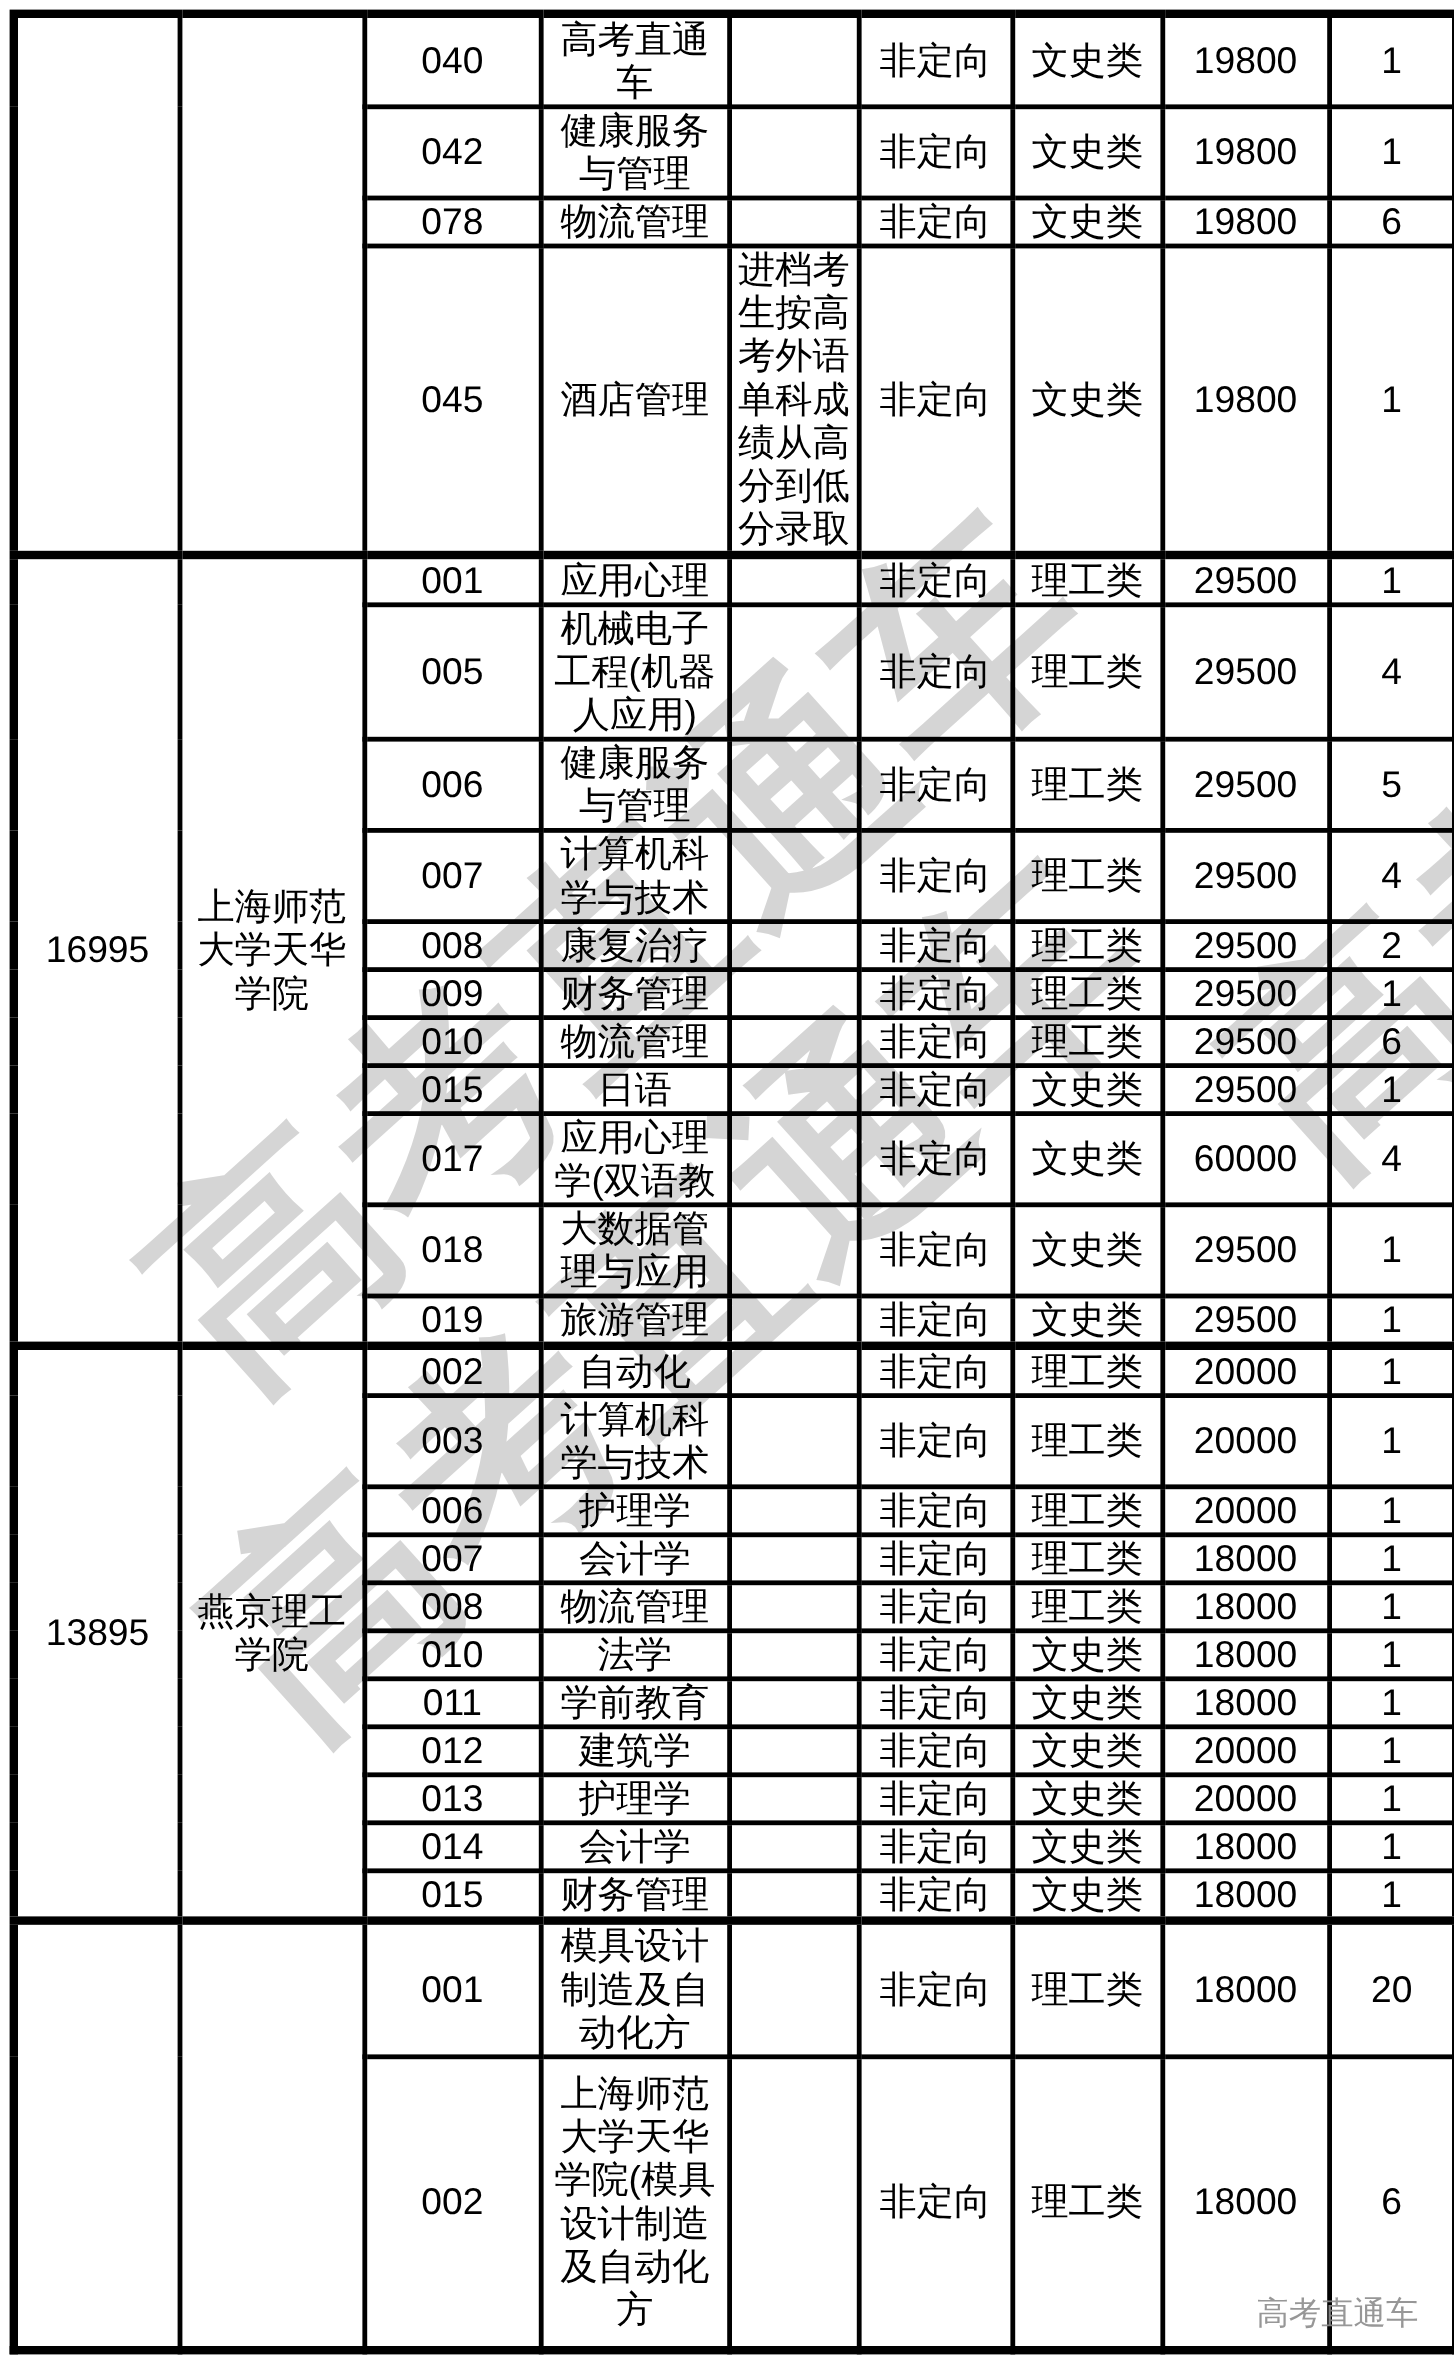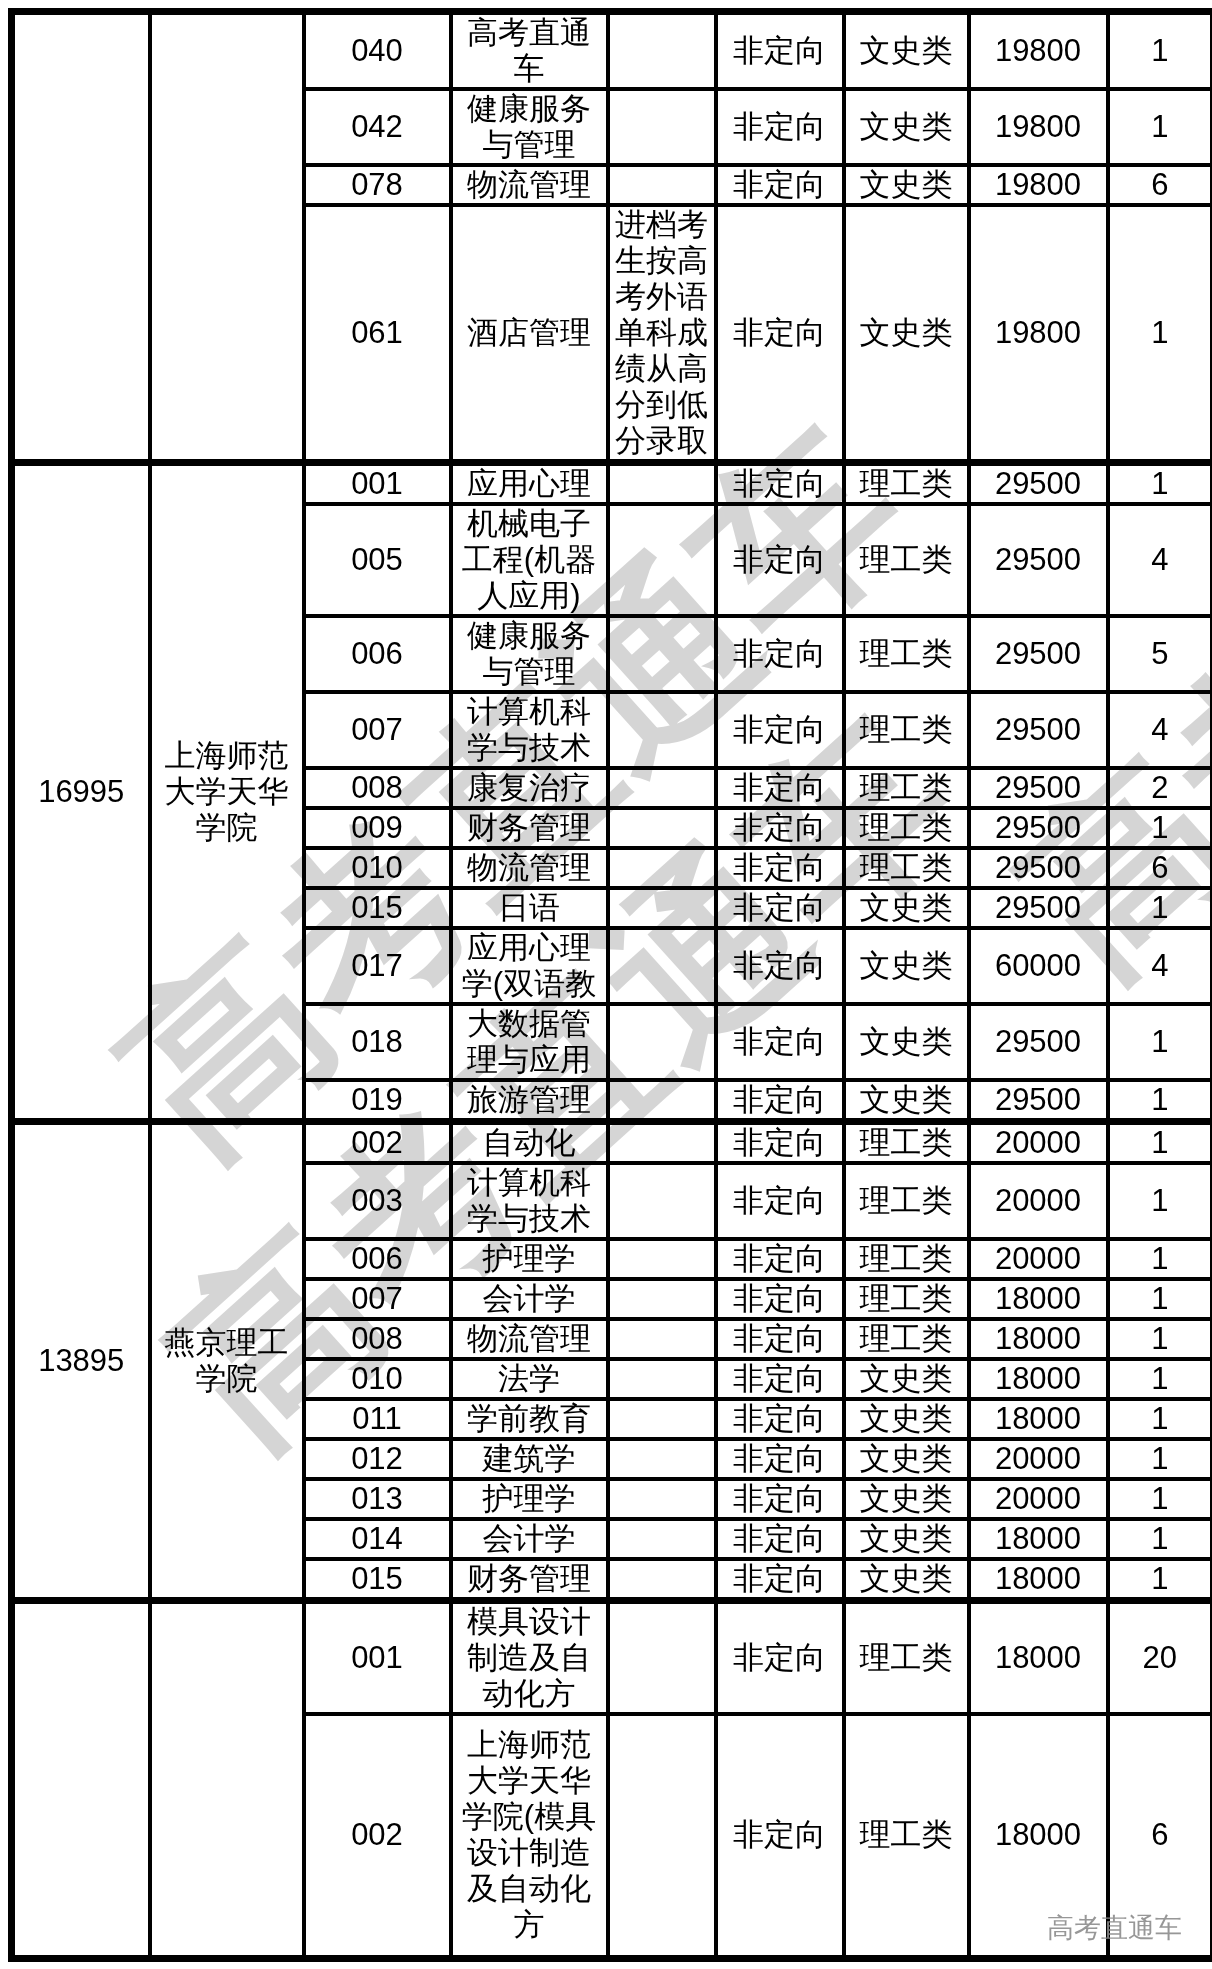--- a/index.html
+++ b/index.html
@@ -101,21 +101,21 @@
       <tr>
         <td class="c-major-code">078</td>
         <td class="c-major-name">物流管理</td>
         <td class="c-note"></td>
         <td class="c-direction">非定向</td>
         <td class="c-category">文史类</td>
         <td class="c-tuition">19800</td>
         <td class="c-count">6</td>
       </tr>
       <tr>
-        <td class="c-major-code">061</td>
+        <td class="c-major-code">045</td>
         <td class="c-major-name">酒店管理</td>
         <td class="c-note">进档考生按高考外语单科成绩从高分到低分录取</td>
         <td class="c-direction">非定向</td>
         <td class="c-category">文史类</td>
         <td class="c-tuition">19800</td>
         <td class="c-count">1</td>
       </tr>
       <tr class="section-start">
         <td rowspan="11" class="c-school-code">16995</td>
         <td rowspan="11" class="c-school-name">上海师范大学天华学院</td>

